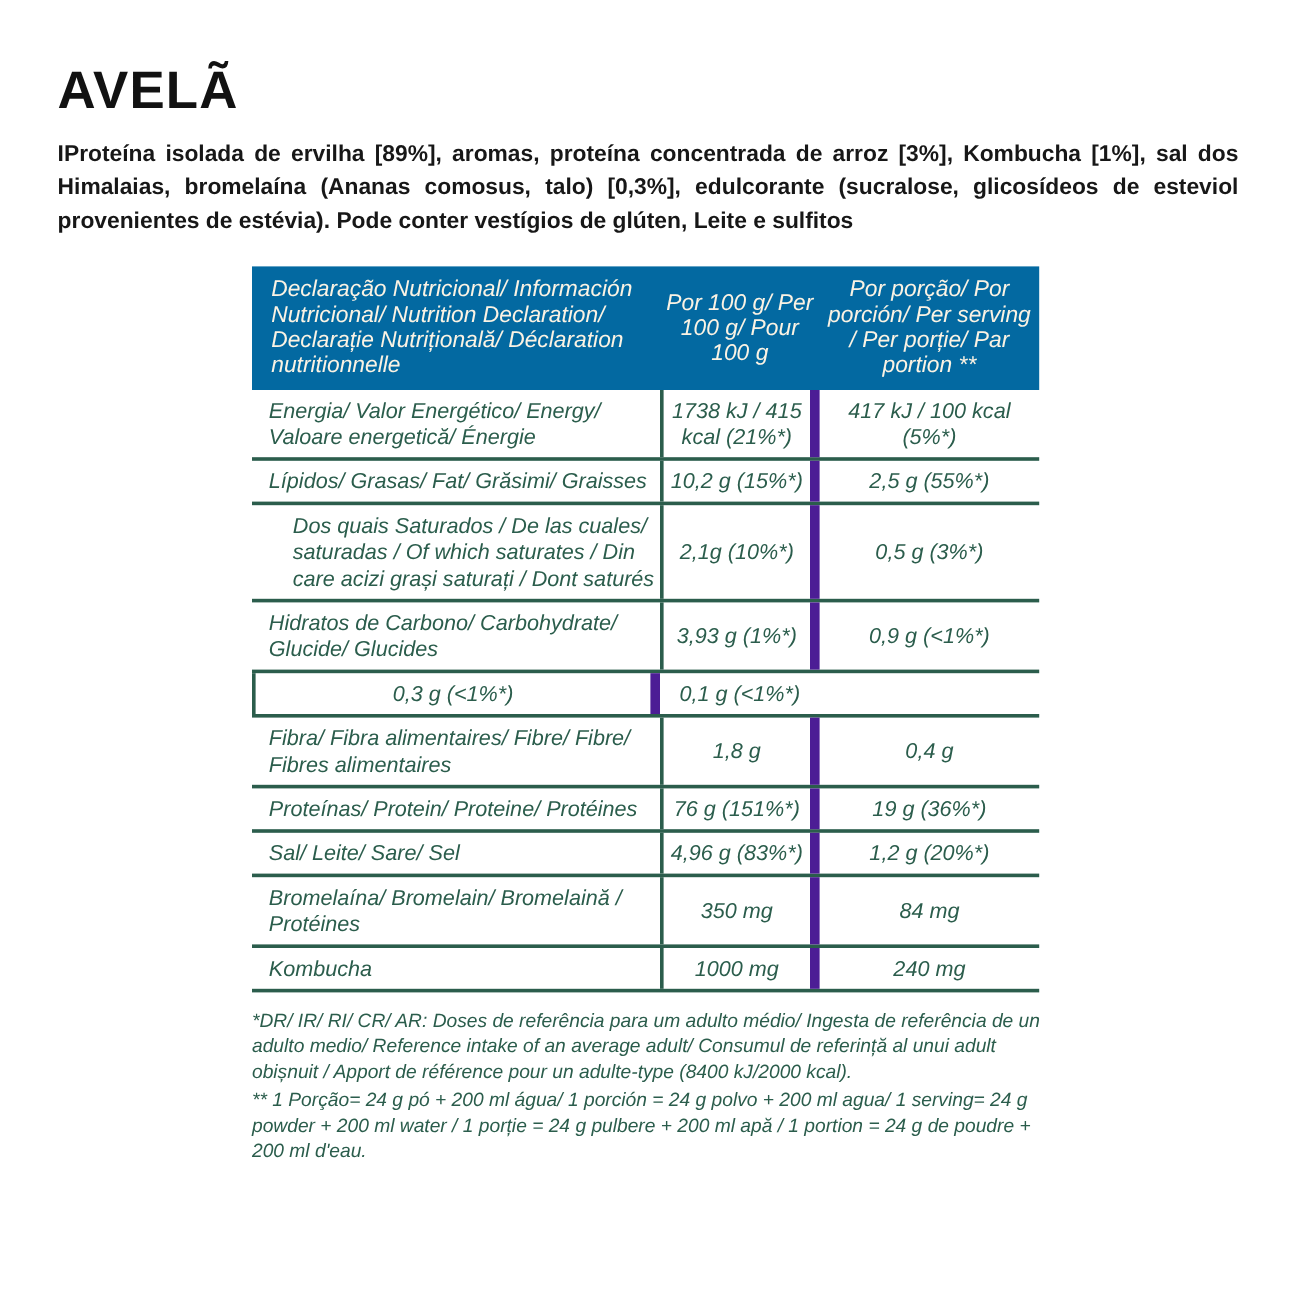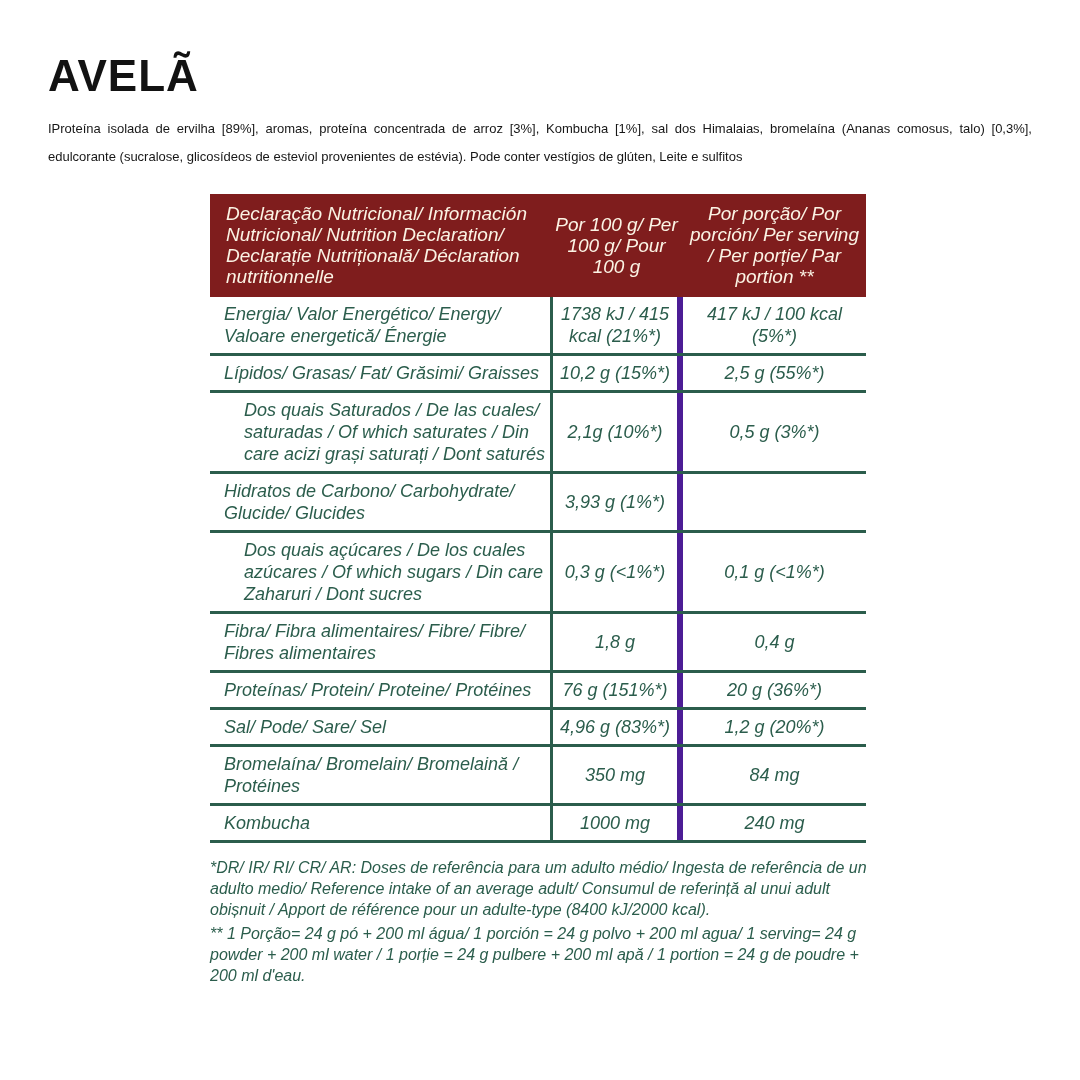--- a/index.html
+++ b/index.html
@@ -17,39 +17,39 @@
   .page-title {
     margin: 54px 0 0 48px;
     font-size: 44px;
     font-weight: 700;
     color: #121212;
     letter-spacing: 1px;
     line-height: 1.0;
   }
   .ingredients {
     margin: 17px 48px 0 48px;
-    font-size: 13px;
-    font-weight: 400;
+    font-size: 19px;
+    font-weight: 700;
     color: #171717;
     line-height: 28px;
     text-align: justify;
   }
   
   .ntable {
     margin: 23px 0 0 210px;
     width: 656px;
     color: #2B5D4C;
     font-style: italic;
     font-size: 18px;
     line-height: 22px;
   }
   .ntable .thead {
     display: grid;
     grid-template-columns: 340px 133px 183px;
-    background: #7f1d1d;
+    background: #0369a1;
     color: #FBF3E4;
     font-size: 19px;
     line-height: 21px;
     padding: 9px 0 10px 0;
   }
   .thead .hc {
     display: flex;
     align-items: center;
   }
   .thead .hc1 { padding-left: 16px; padding-right: 6px; text-align: left; }
@@ -70,21 +70,21 @@
     padding-right: 2px;
     text-align: left;
   }
   .trow.sub .lbl { padding-left: 34px; }
   .trow .val {
     justify-content: center;
     text-align: center;
   }
   .trow .v100 {
     border-left: 3px solid #2B5D4C;
-    border-right: 6px solid #4c1d95;
+    border-right: 8px solid #4c1d95;
   }
   
   .footnotes {
     margin: 14px 0 0 210px;
     width: 672px;
     color: #2B5D4C;
     font-style: italic;
     font-size: 16px;
     line-height: 21px;
   }
@@ -119,42 +119,42 @@
 
   <div class="trow sub">
     <div class="cell lbl">Dos quais Saturados / De las cuales/ saturadas / Of which saturates / Din care acizi grași saturați / Dont saturés</div>
     <div class="cell val v100">2,1g (10%*)</div>
     <div class="cell val">0,5 g (3%*)</div>
   </div>
 
   <div class="trow">
     <div class="cell lbl">Hidratos de Carbono/ Carbohydrate/ Glucide/ Glucides</div>
     <div class="cell val v100">3,93 g (1%*)</div>
+    <div class="cell val">0,9 g (&lt;1%*)</div>
   </div>
 
   <div class="trow sub">
-    <div class="cell lbl">Dos quais açúcares / De los cuales azúcares / Of which sugars / Din care Zaharuri / Dont sucres</div>
     <div class="cell val v100">0,3 g (&lt;1%*)</div>
     <div class="cell val">0,1 g (&lt;1%*)</div>
   </div>
 
   <div class="trow">
     <div class="cell lbl">Fibra/ Fibra alimentaires/ Fibre/ Fibre/ Fibres alimentaires</div>
     <div class="cell val v100">1,8 g</div>
     <div class="cell val">0,4 g</div>
   </div>
 
   <div class="trow">
     <div class="cell lbl">Proteínas/ Protein/ Proteine/ Protéines</div>
     <div class="cell val v100">76 g (151%*)</div>
-    <div class="cell val">20 g (36%*)</div>
+    <div class="cell val">19 g (36%*)</div>
   </div>
 
   <div class="trow">
-    <div class="cell lbl">Sal/ Pode/ Sare/ Sel</div>
+    <div class="cell lbl">Sal/ Leite/ Sare/ Sel</div>
     <div class="cell val v100">4,96 g (83%*)</div>
     <div class="cell val">1,2 g (20%*)</div>
   </div>
 
   <div class="trow">
     <div class="cell lbl">Bromelaína/ Bromelain/ Bromelaină / Protéines</div>
     <div class="cell val v100">350 mg</div>
     <div class="cell val">84 mg</div>
   </div>
 

